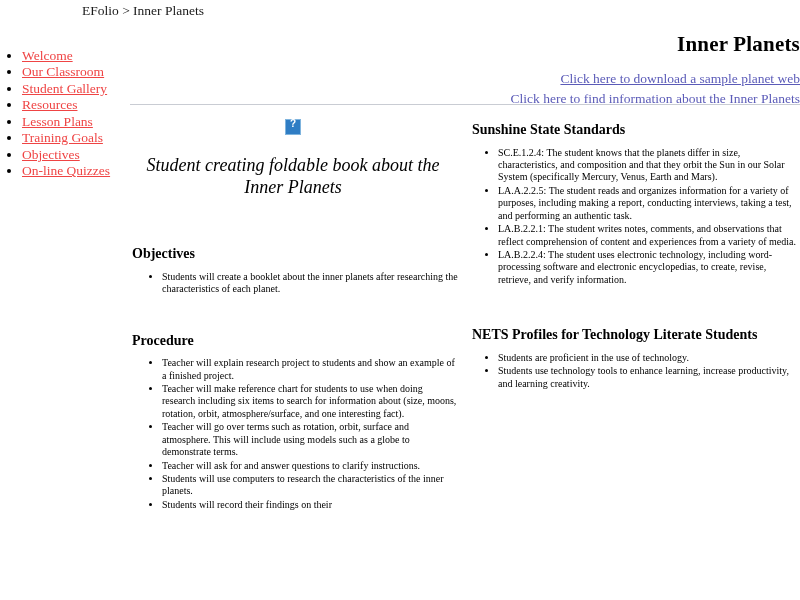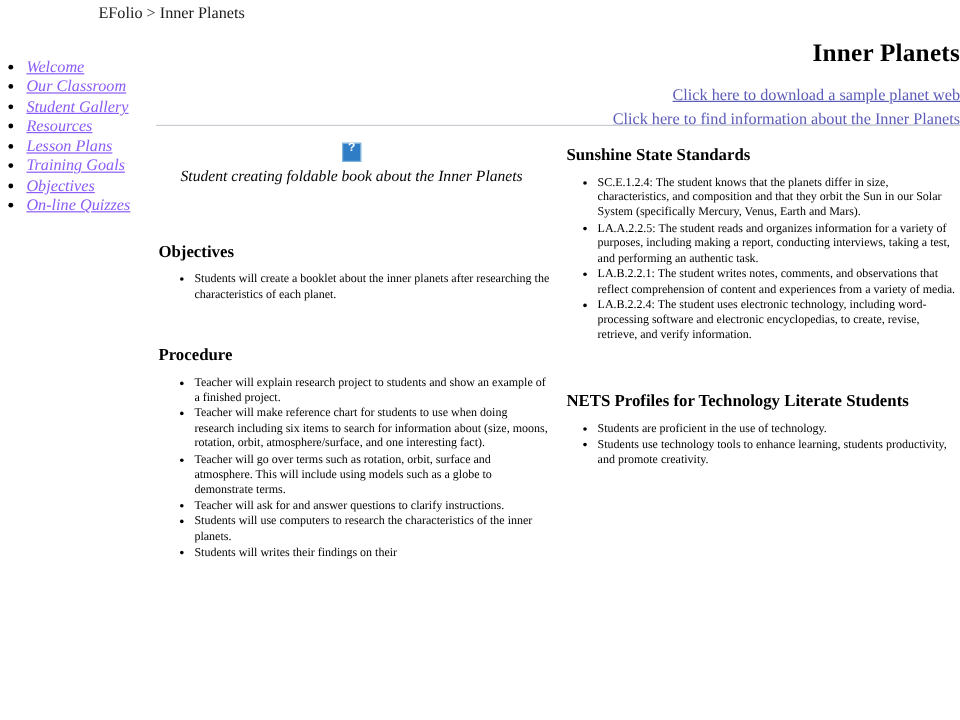--- a/index.html
+++ b/index.html
@@ -42,25 +42,24 @@
     list-style: disc;
     margin: 0;
     padding-left: 22px;
   }
   .sidebar li {
     margin: 0;
     padding: 0;
     line-height: 1.22;
   }
   .navlink {
-    color: #8b5cf6;
+    color: #ef4444;
     text-decoration: underline;
     font-size: 13.5px;
     cursor: pointer;
-    font-style: italic;
   }
 
   
   .header-zone {
     position: absolute;
     left: 130px;
     top: 32px;
     width: 670px;
     text-align: right;
   }
@@ -126,23 +125,23 @@
     top: -2px;
     width: 14px;
     text-align: center;
     font-family: "Liberation Sans", sans-serif;
     font-size: 10px;
     font-weight: bold;
     color: #ffffff;
   }
   .caption {
     font-style: italic;
-    font-size: 13px;
+    font-size: 18px;
     line-height: 1.2;
-    margin-top: 4px;
+    margin-top: 20px;
     padding: 0 14px;
   }
 
   h2.section {
     font-size: 14px;
     font-weight: bold;
     margin: 4px;
     line-height: 1.18;
   }
   .gap-objectives { height: 40px; }
@@ -207,34 +206,34 @@
     </ul>
 
     <div class="gap-procedure"></div>
     <h2 class="section">Procedure</h2>
     <ul class="content-list">
       <li>Teacher will explain research project to students and show an example of a finished project.</li>
       <li>Teacher will make reference chart for students to use when doing research including six items to search for information about (size, moons, rotation, orbit, atmosphere/surface, and one interesting fact).</li>
       <li>Teacher will go over terms such as rotation, orbit, surface and atmosphere. This will include using models such as a globe to demonstrate terms.</li>
       <li>Teacher will ask for and answer questions to clarify instructions.</li>
       <li>Students will use computers to research the characteristics of the inner planets.</li>
-      <li>Students will writes their findings on their</li>
+      <li>Students will record their findings on their</li>
     </ul>
   </div>
 
   <div class="col-right">
     <h2 class="section">Sunshine State Standards</h2>
     <ul class="content-list">
       <li>SC.E.1.2.4: The student knows that the planets differ in size, characteristics, and composition and that they orbit the Sun in our Solar System (specifically Mercury, Venus, Earth and Mars).</li>
       <li>LA.A.2.2.5: The student reads and organizes information for a variety of purposes, including making a report, conducting interviews, taking a test, and performing an authentic task.</li>
       <li>LA.B.2.2.1: The student writes notes, comments, and observations that reflect comprehension of content and experiences from a variety of media.</li>
       <li>LA.B.2.2.4: The student uses electronic technology, including word-processing software and electronic encyclopedias, to create, revise, retrieve, and verify information.</li>
     </ul>
 
     <div class="gap-nets"></div>
     <h2 class="section">NETS Profiles for Technology Literate Students</h2>
     <ul class="content-list">
       <li>Students are proficient in the use of technology.</li>
-      <li>Students use technology tools to enhance learning, students productivity, and promote creativity.</li>
+      <li>Students use technology tools to enhance learning, increase productivity, and learning creativity.</li>
     </ul>
   </div>
 
 </div>
 
 </body></html>

